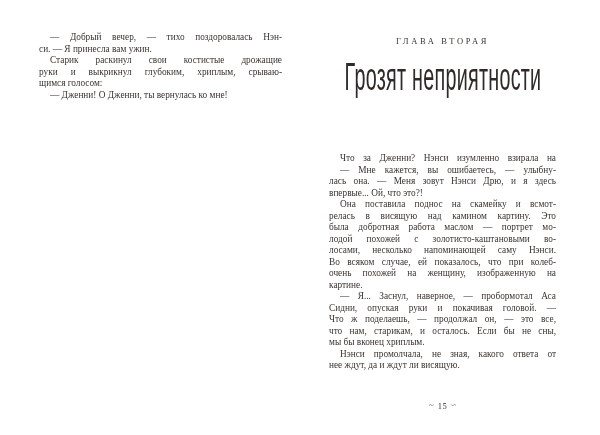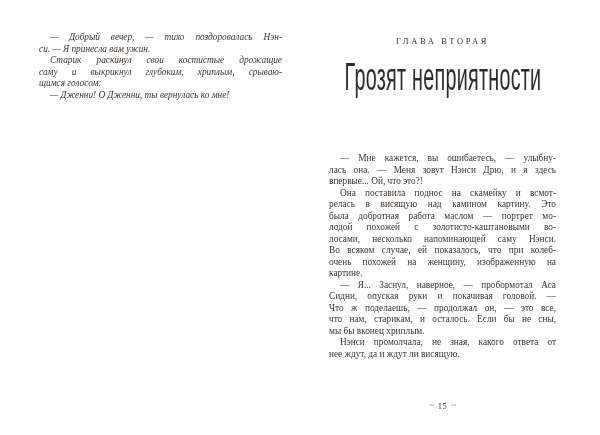--- a/index.html
+++ b/index.html
@@ -15,21 +15,21 @@
     font-family: "Liberation Serif", "DejaVu Serif", serif;
     color: var(--ink);
     position: relative;
   }
   .spread { position: absolute; inset: 0; background: var(--paper); }
 
   
   .page-left {
     position: absolute;
     left: 39px; top: 32px;
-    width: 243px; height: 390px; font-style: italic;
+    width: 243px; height: 390px;
   }
 
   
   .page-right {
     position: absolute;
     left: 329px; top: 0;
     width: 227px; height: 435px;
   }
   .chapter-label {
     position: absolute;
@@ -92,35 +92,36 @@
 </head>
 <body>
 
 <div class="spread">
 
   <div class="page-left">
     <div class="body-text">
         <div class="line indent">— Добрый вечер, — тихо поздоровалась Нэн-</div>
         <div class="line para-end">си. — Я принесла вам ужин.</div>
         <div class="line indent">Старик раскинул свои костистые дрожащие</div>
-        <div class="line">саму и выкрикнул глубоким, хриплым, срываю-</div>
+        <div class="line">руки и выкрикнул глубоким, хриплым, срываю-</div>
         <div class="line para-end">щимся голосом:</div>
         <div class="line indent para-end">— Дженни! О Дженни, ты вернулась ко мне!</div>
       </div>
   </div>
 
   <div class="page-right">
 
     <div class="chapter-label">ГЛАВА ВТОРАЯ</div>
 
     <div class="chapter-title">
       <span class="title-text">Грозят неприятности</span>
     </div>
 
     <div class="body-text">
+        <div class="line indent">Что за Дженни? Нэнси изумленно взирала на</div>
         <div class="line indent">— Мне кажется, вы ошибаетесь, — улыбну-</div>
         <div class="line">лась она. — Меня зовут Нэнси Дрю, и я здесь</div>
         <div class="line para-end">впервые... Ой, что это?!</div>
         <div class="line indent">Она поставила поднос на скамейку и всмот-</div>
         <div class="line">релась в висящую над камином картину. Это</div>
         <div class="line">была добротная работа маслом — портрет мо-</div>
         <div class="line">лодой похожей с золотисто-каштановыми во-</div>
         <div class="line">лосами, несколько напоминающей саму Нэнси.</div>
         <div class="line">Во всяком случае, ей показалось, что при колеб-</div>
         <div class="line">очень похожей на женщину, изображенную на</div>

